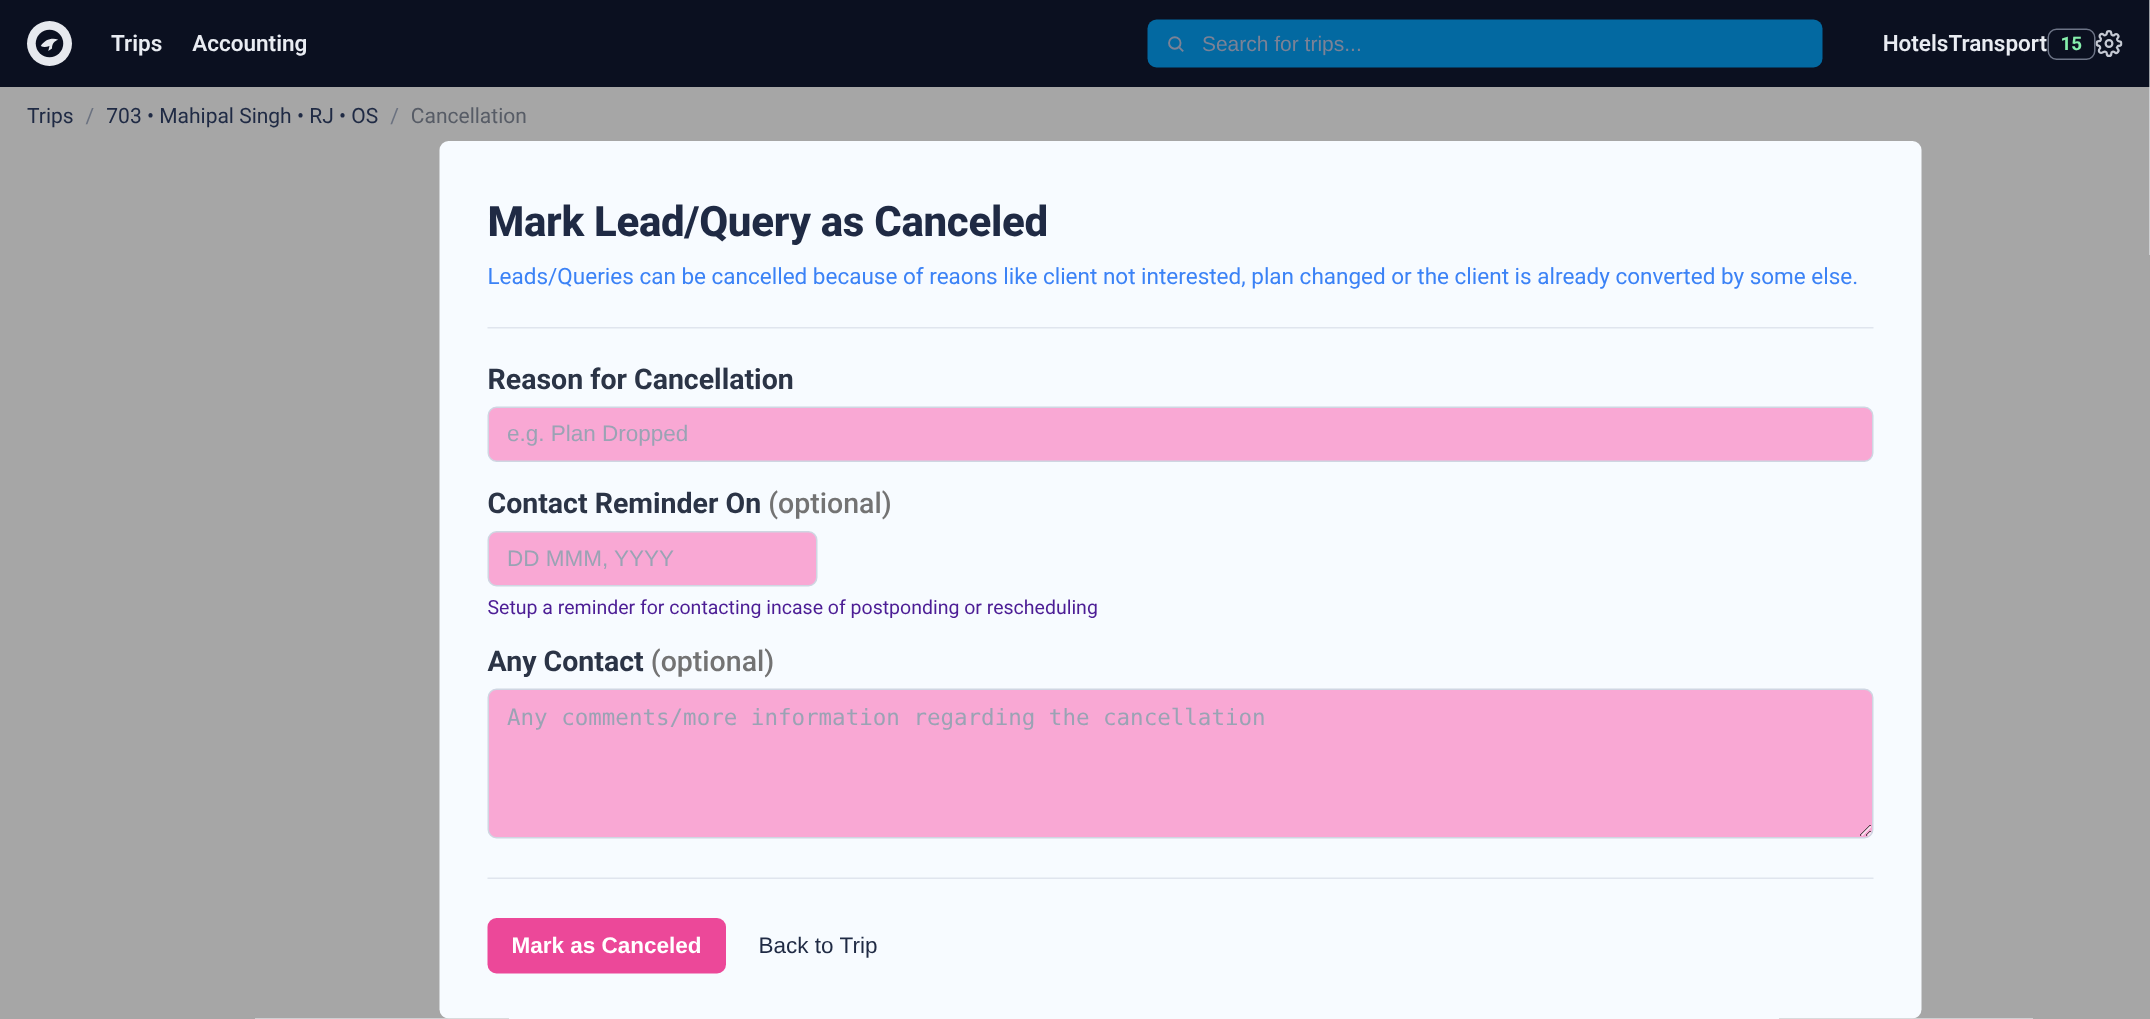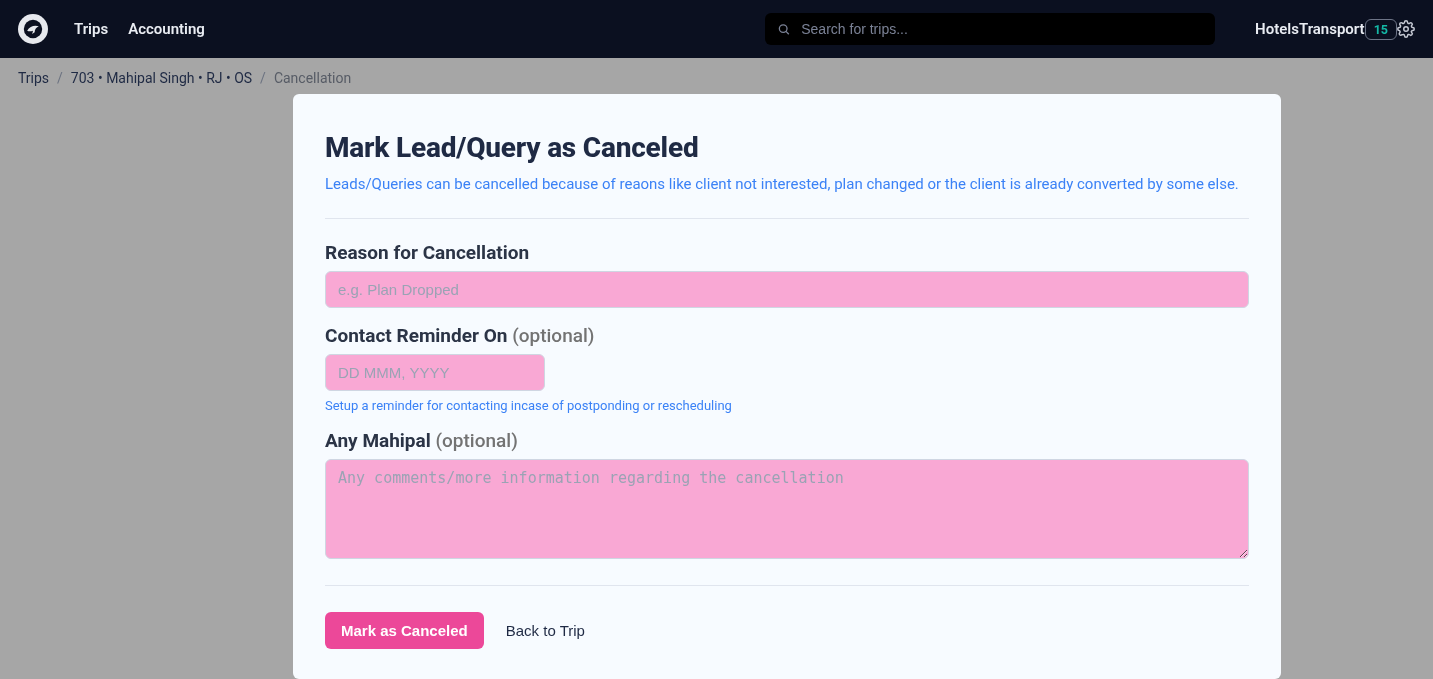--- a/index.html
+++ b/index.html
@@ -32,21 +32,21 @@
     .nav-links { display:flex; gap: 20px; margin-left: 8px; }
     .nav-link {
       color: #e9ecf2;
       font-size: 15px;
       font-weight: 600;
       cursor: pointer;
     }
     .searchwrap {
       margin-left: auto;
       display:flex;align-items:center;
-      background: #000000;
+      background: #0369a1;
       border-radius: 6px;
       width: 450px;
       height: 32px;
       padding: 0 12px;
       gap: 10px;
       color: #7b8296;
     }
     .searchwrap input {
       background: transparent;
       border: none;
@@ -57,21 +57,21 @@
     }
     .searchwrap input::placeholder { color: #7b8296; }
     .right-links { display:flex; align-items:center; margin-left: 22px; }
     .right-link { color:#e9ecf2; font-size:15px; font-weight:600; cursor:pointer; }
     .count-badge {
       border: 1.5px solid #6d7486;
       border-radius: 6px;
       padding: 2px 8px;
       font-size: 12.5px;
       font-weight: 700;
-      color: #14b8a6;
+      color: #86efac;
       cursor:pointer;
     }
     .gear { cursor:pointer; color:#c5c9d3; display:flex; }
 
     
     .crumbbar {
       padding: 12px 18px 8px;
       font-size: 14px;
       color: #1f2a44;
       display:flex;
@@ -119,21 +119,21 @@
       width: 100%;
       border: 1px solid #cfd6e2;
       border-radius: 6px;
       background:#f9a8d4;
       font-size: 15px;
       padding: 9px 12px;
       color:#1f2a44;
     }
     .input::placeholder, .textarea::placeholder { color:#9aa3b4; }
     .input.date { width: 220px; }
-    .hint { font-size: 13px; color:#3b82f6; margin-top:7px; }
+    .hint { font-size: 13px; color:#4c1d95; margin-top:7px; }
     .textarea { height: 100px; resize: vertical; }
 
     .actions { display:flex; align-items:center; gap: 22px; }
     .btn-primary {
       background:#ec4899;
       color:#fff;
       border:none;
       border-radius:6px;
       font-size:15px;
       font-weight:700;
@@ -201,21 +201,21 @@
     <label class="label">
       <span>Contact Reminder On</span>
       <span class="opt">(optional)</span>
     </label>
     <input class="input date" type="text" placeholder="DD MMM, YYYY" style="">
     <div class="hint">Setup a reminder for contacting incase of postponding or rescheduling</div>
   </div>
 
   <div class="field">
     <label class="label">
-      <span>Any Mahipal</span>
+      <span>Any Contact</span>
       <span class="opt">(optional)</span>
     </label>
     <textarea class="textarea" placeholder="Any comments/more information regarding the cancellation" style=""></textarea>
   </div>
 
   <hr class="hr bottom">
 
   <div class="actions">
     <button class="btn-primary">Mark as Canceled</button>
     <button class="btn-link">Back to Trip</button>

